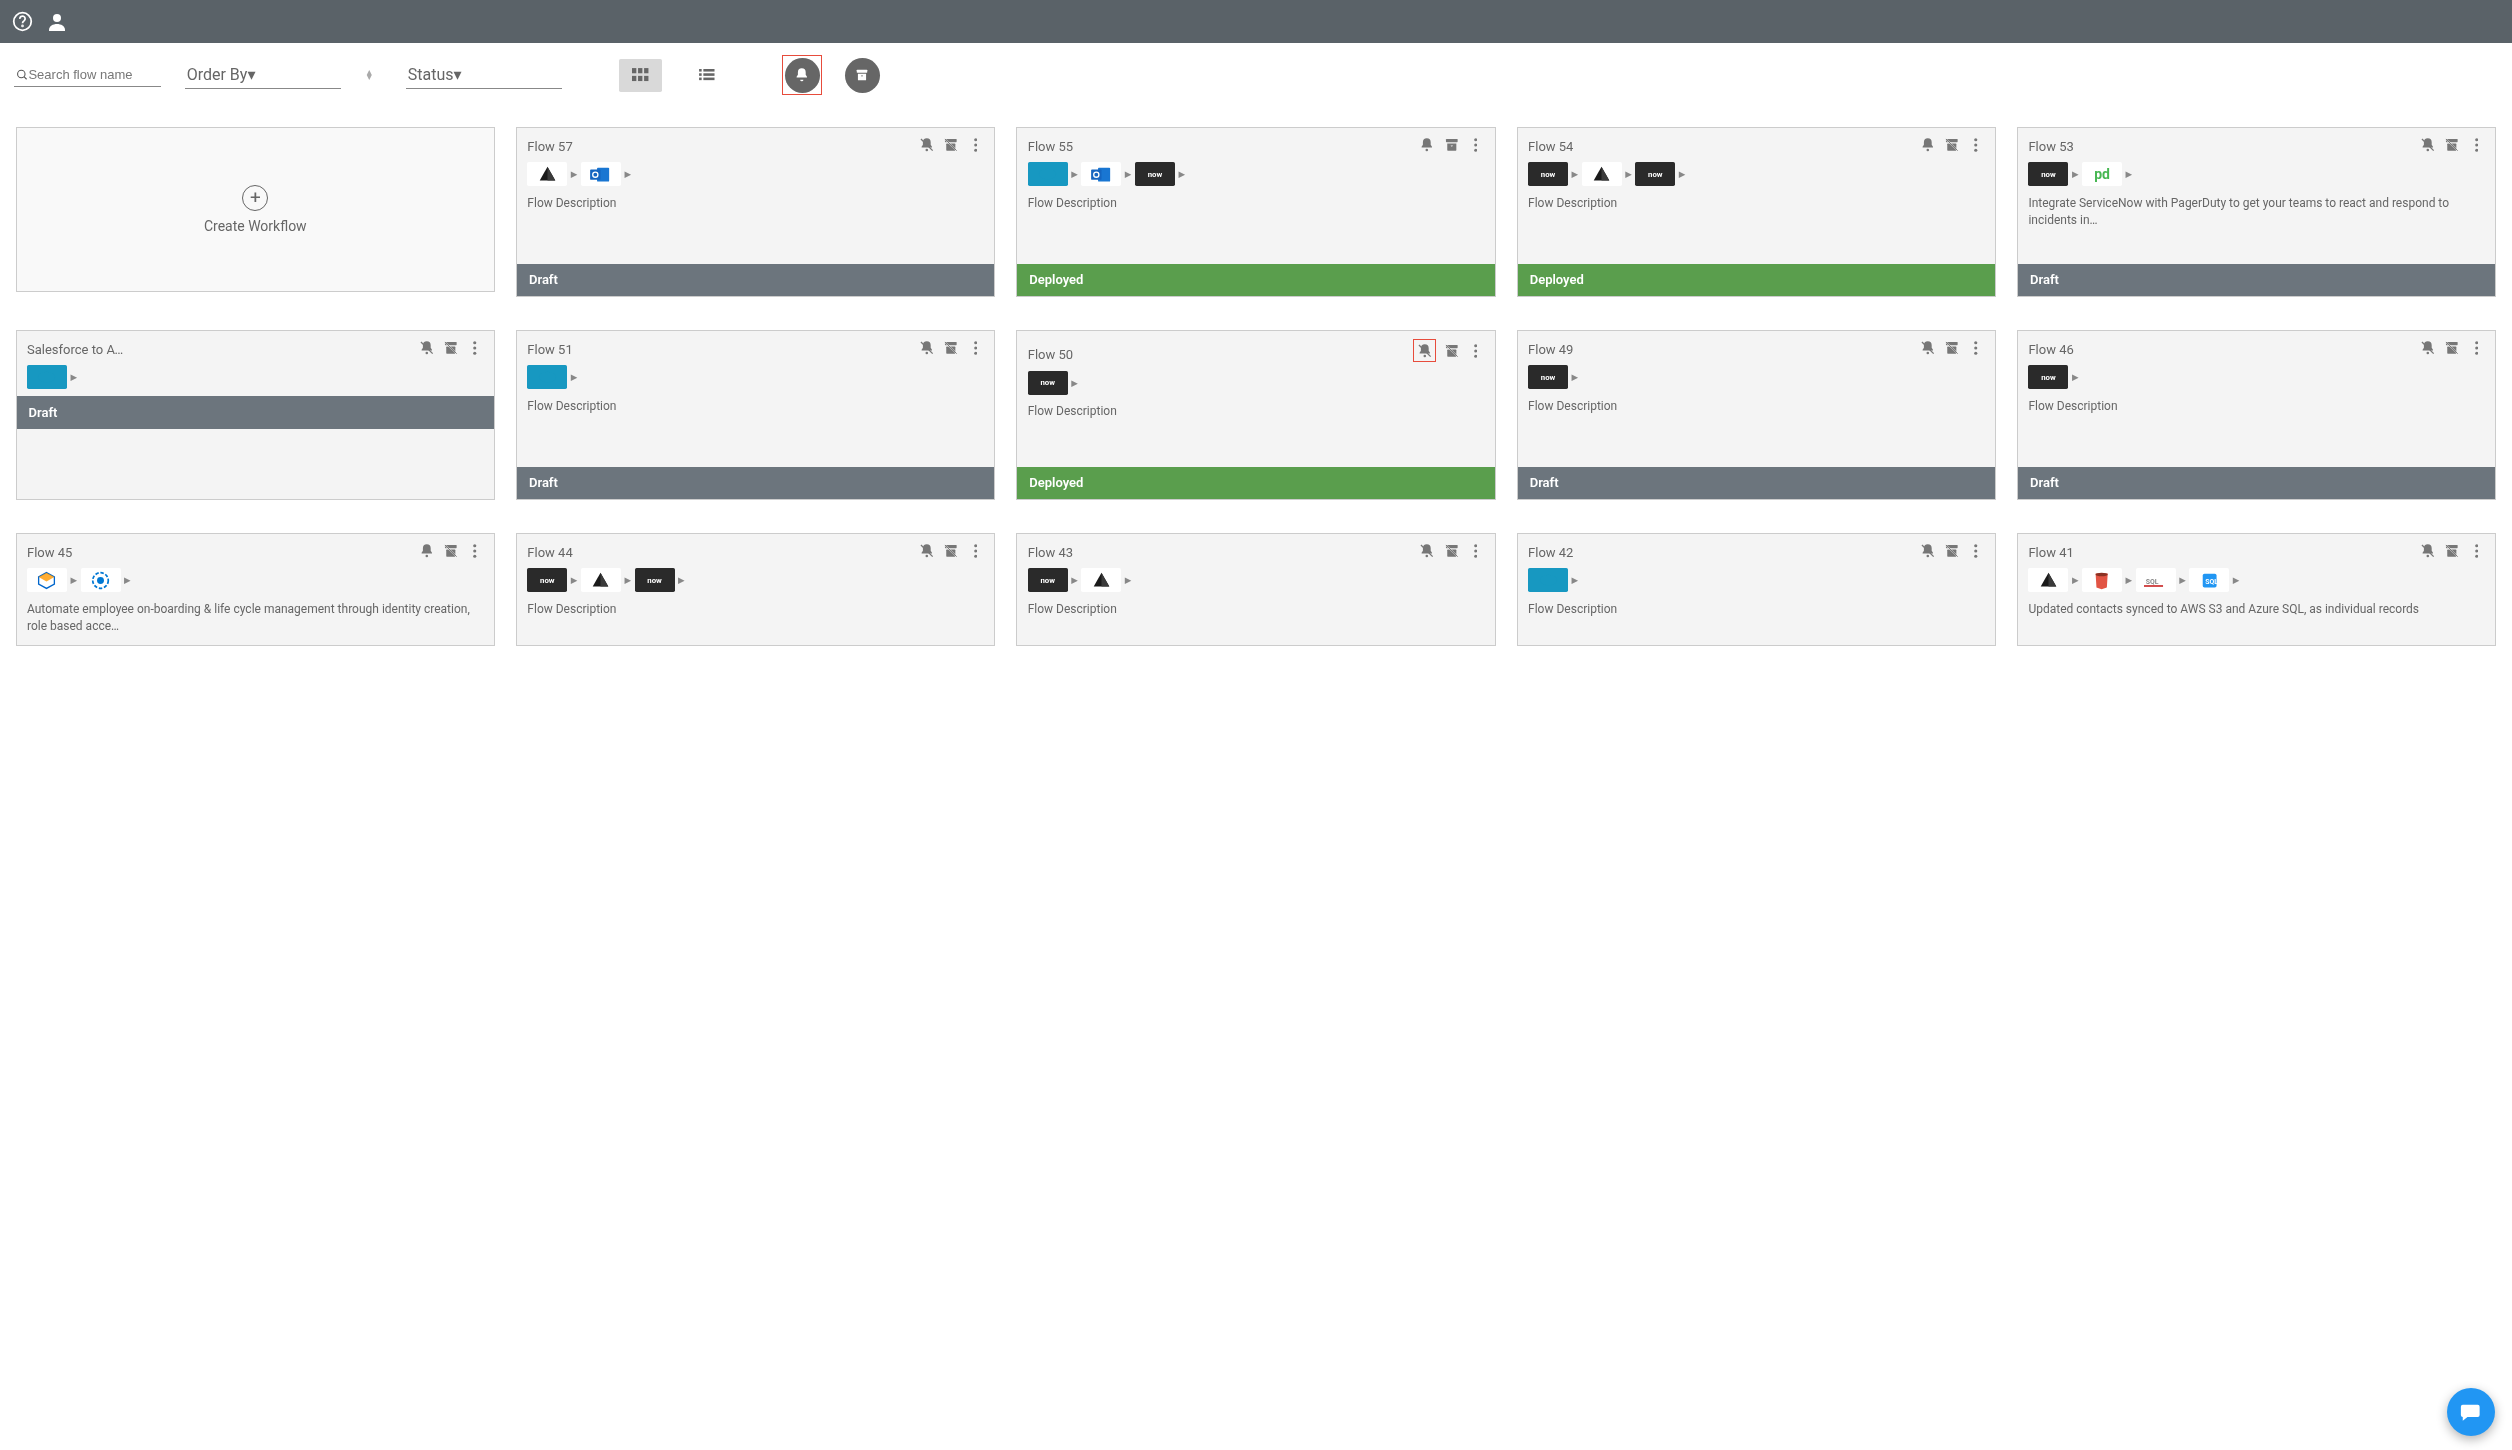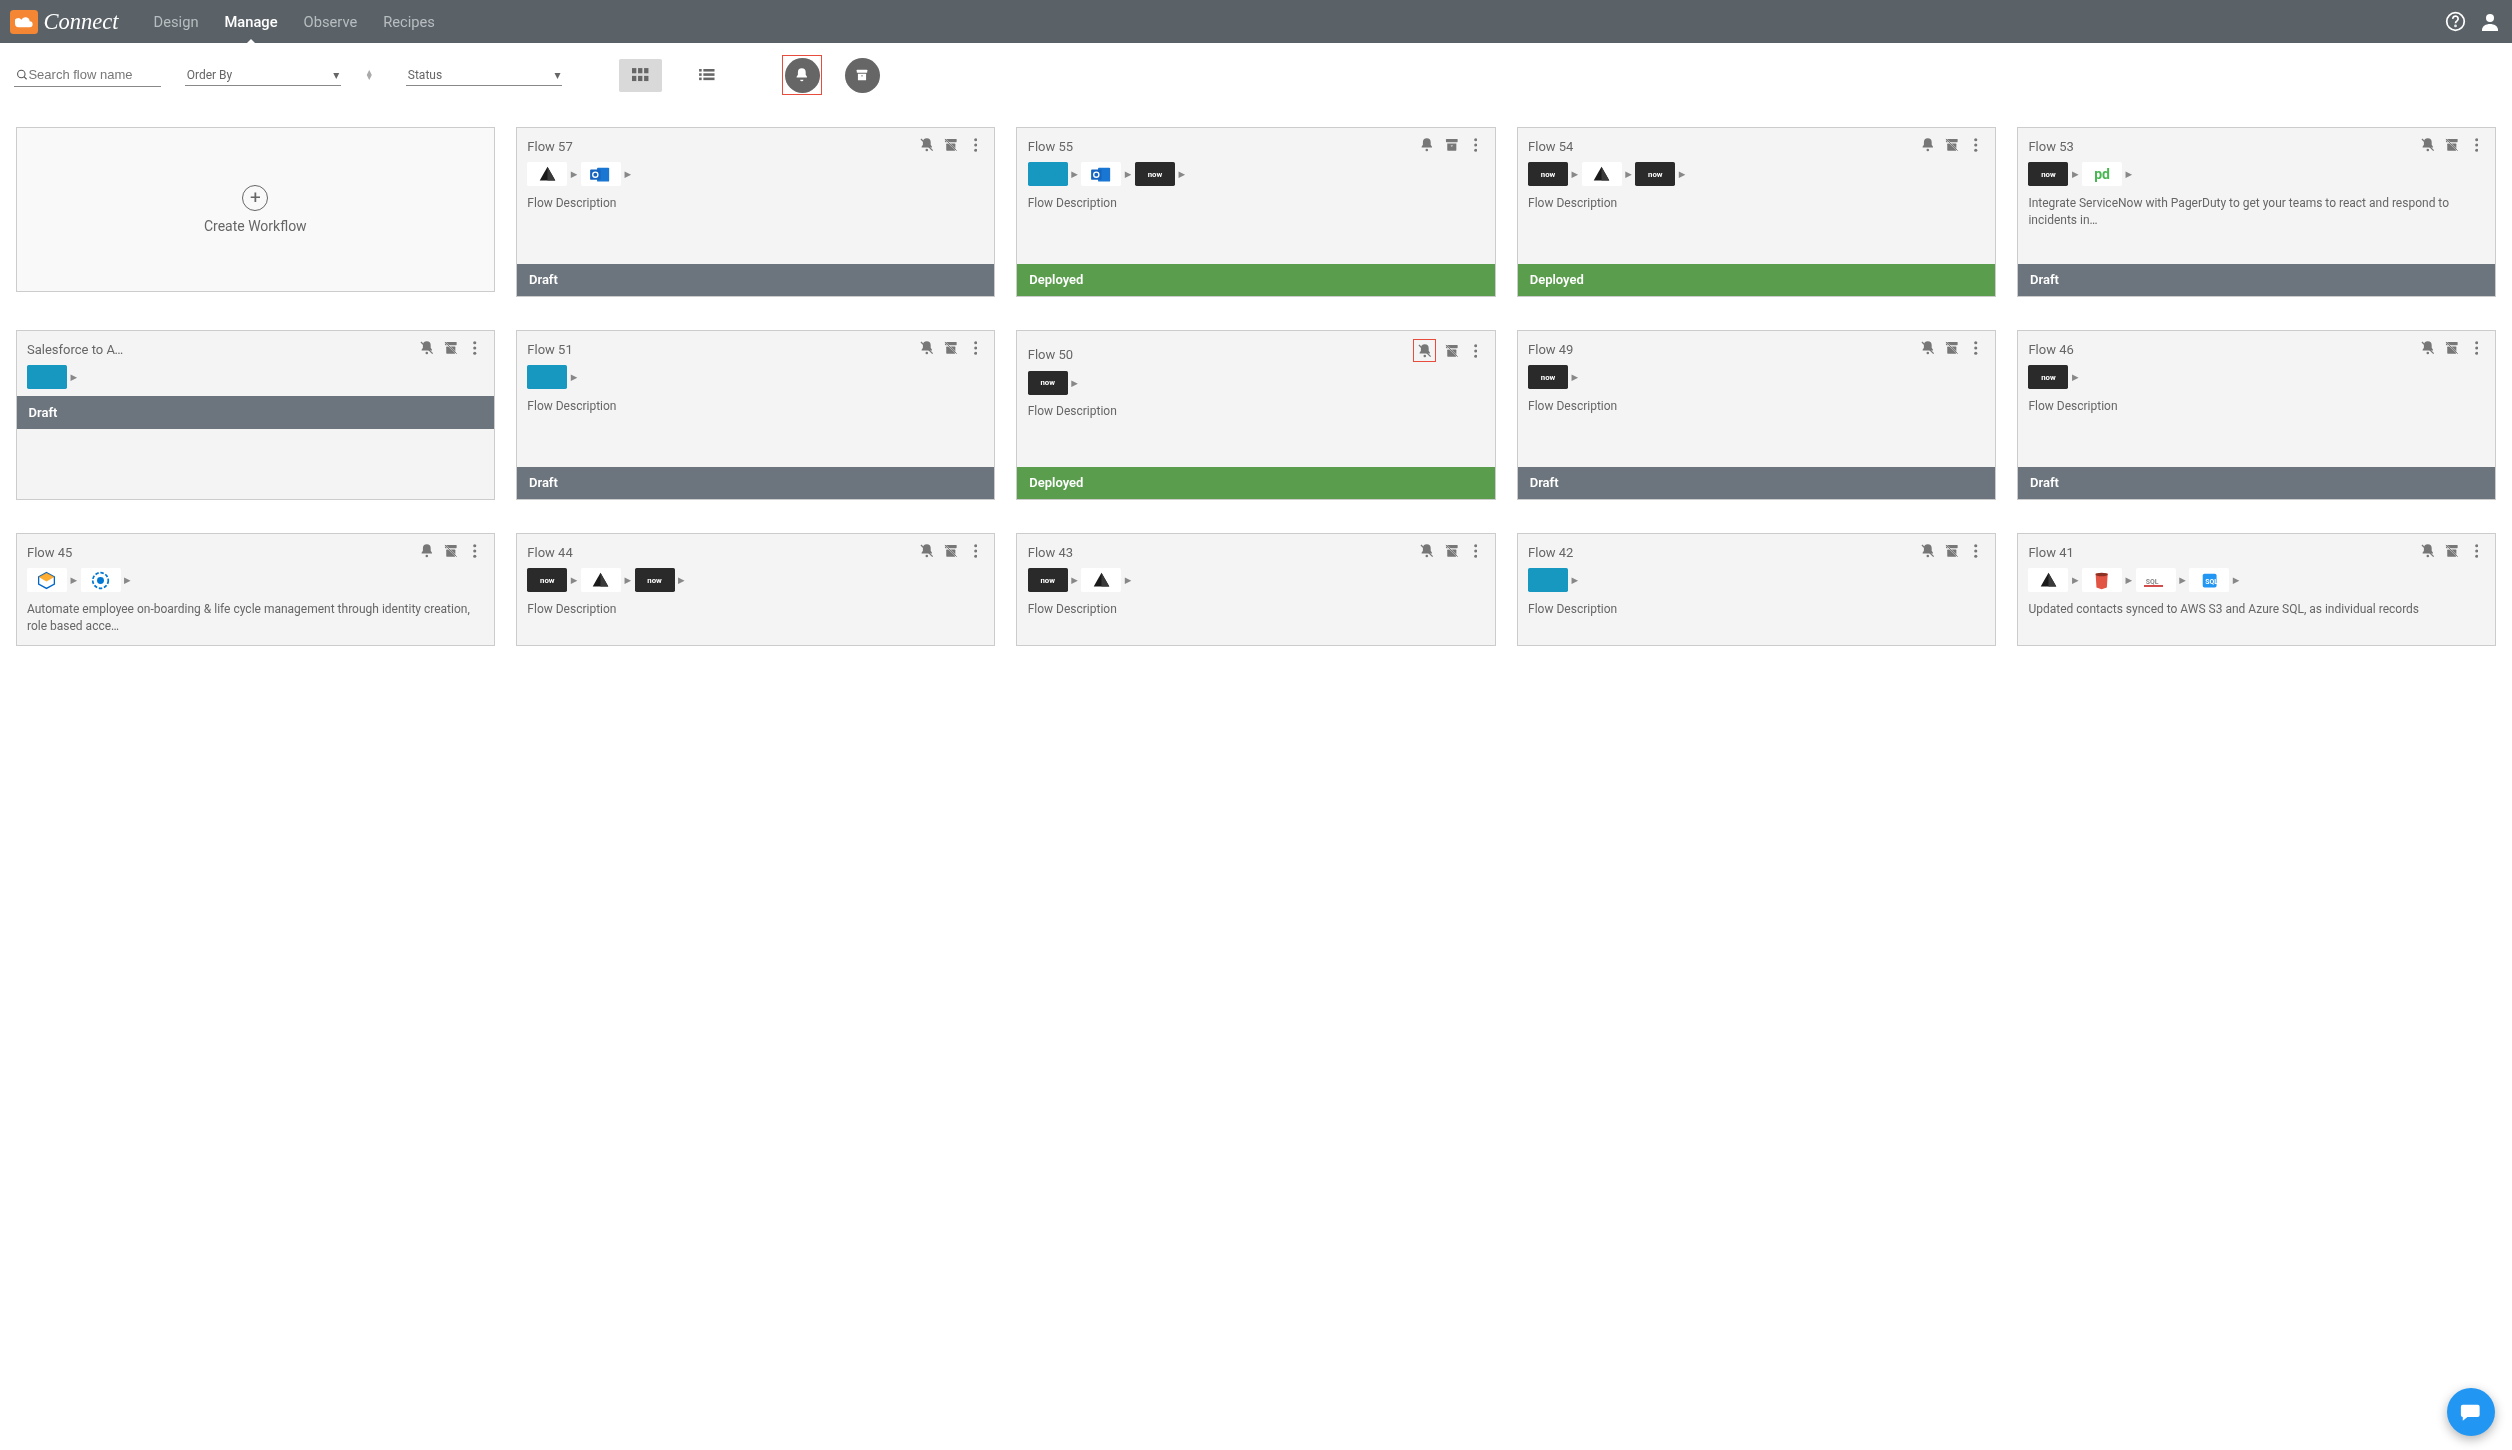--- a/index.html
+++ b/index.html
@@ -16,21 +16,21 @@
 .nav-item.active { color: #fff; font-weight: 500; }
 .nav-item.active::after { content: ''; position: absolute; bottom: -1.7px; left: 50%; transform: translateX(-50%); width: 0; height: 0; border-left: 5.2px solid transparent; border-right: 5.2px solid transparent; border-bottom: 5.2px solid #fff; }
 .header-right { display: flex; align-items: center; gap: 10.4px; }
 .header-icon { color: #fff; width: 24px; height: 24px; display: flex; align-items: center; justify-content: center; cursor: pointer; }
 
 
 .toolbar { display: flex; align-items: center; gap: 24px; padding: 12px 14px 10.4px; }
 .search-wrap { display: flex; align-items: center; border-bottom: 0.9px solid #888; padding: 3.5px 1.7px; width: 147px; }
 .search-input { border: none; outline: none; font-size: 13px; width: 100%; color: #555; }
 .search-input::placeholder { color: #777; }
-.select-wrap { display: flex; align-items: center; border-bottom: 0.9px solid #888; padding: 3.5px 1.7px; width: 156px; justify-content: space-between; color: #666; font-size: 12px; cursor: pointer; }
+.select-wrap { display: flex; align-items: center; border-bottom: 0.9px solid #888; padding: 3.5px 1.7px; width: 156px; color: #666; font-size: 16px; cursor: pointer; }
 .sort-arrows { display: flex; flex-direction: column; line-height: 5.2px; color: #aaa; margin-right: 8.6px; font-size: 8.6px; }
 .view-btn { width: 43px; height: 33px; display: flex; align-items: center; justify-content: center; cursor: pointer; border-radius: 1.7px; color: #666; }
 .view-btn.active { background: #d9d9d9; }
 .circle-btn { width: 35px; height: 35px; border-radius: 50%; background: #666; display: flex; align-items: center; justify-content: center; cursor: pointer; color: #fff; }
 .highlight-box { border: 1.7px solid #e74c3c; padding: 1.7px; display: inline-flex; }
 
 
 .grid { display: grid; grid-template-columns: repeat(5, 1fr); gap: 33px 21px; padding: 21px 15.6px; }
 .card { border: 0.9px solid #ccc; background: #f4f4f4; height: 170px; display: flex; flex-direction: column; position: relative; }
 .card-create { background: #f9f9f9; display: flex; align-items: center; justify-content: center; flex-direction: column; cursor: pointer; color: #666; height: 165px; }
@@ -48,36 +48,20 @@
 .status-deployed { background: #5a9e4d; }
 
 .chat-bubble { position: fixed; bottom: 14px; right: 17.3px; width: 48px; height: 48px; background: #2196f3; border-radius: 50%; display: flex; align-items: center; justify-content: center; color: #fff; box-shadow: 0 3.5px 10.4px rgba(0,0,0,0.3); cursor: pointer; }
 
 svg { display: block; }
 </style>
 </head>
 <body>
 
 <div class="header">
-  <div class="header-left">
-    <div class="logo">
-      <div class="logo-icon">
-        <svg width="19" height="12" viewBox="0 0 22 14">
-            <path fill="#fff" d="M17 6a5 5 0 00-9.6-1.5A4 4 0 000 9a4 4 0 004 4h13a3.5 3.5 0 000-7z"></path>
-          </svg>
-      </div>
-      <span class="logo-text">Connect</span>
-    </div>
-    <div class="nav">
-      <div class="nav-item">Design</div>
-      <div class="nav-item active">Manage</div>
-      <div class="nav-item">Observe</div>
-      <div class="nav-item">Recipes</div>
-    </div>
-  </div>
   <div class="header-right">
     <div class="header-icon">
       <svg width="21" height="21" viewBox="0 0 24 24" fill="none" stroke="#fff" stroke-width="2">
           <circle cx="12" cy="12" r="10"></circle>
           <path d="M9 9a3 3 0 115 2c-1 .7-2 1.5-2 3"></path>
           <circle cx="12" cy="17" r="0.5" fill="#fff"></circle>
         </svg>
     </div>
     <div class="header-icon">
       <svg width="24" height="24" viewBox="0 0 24 24" fill="#fff">

